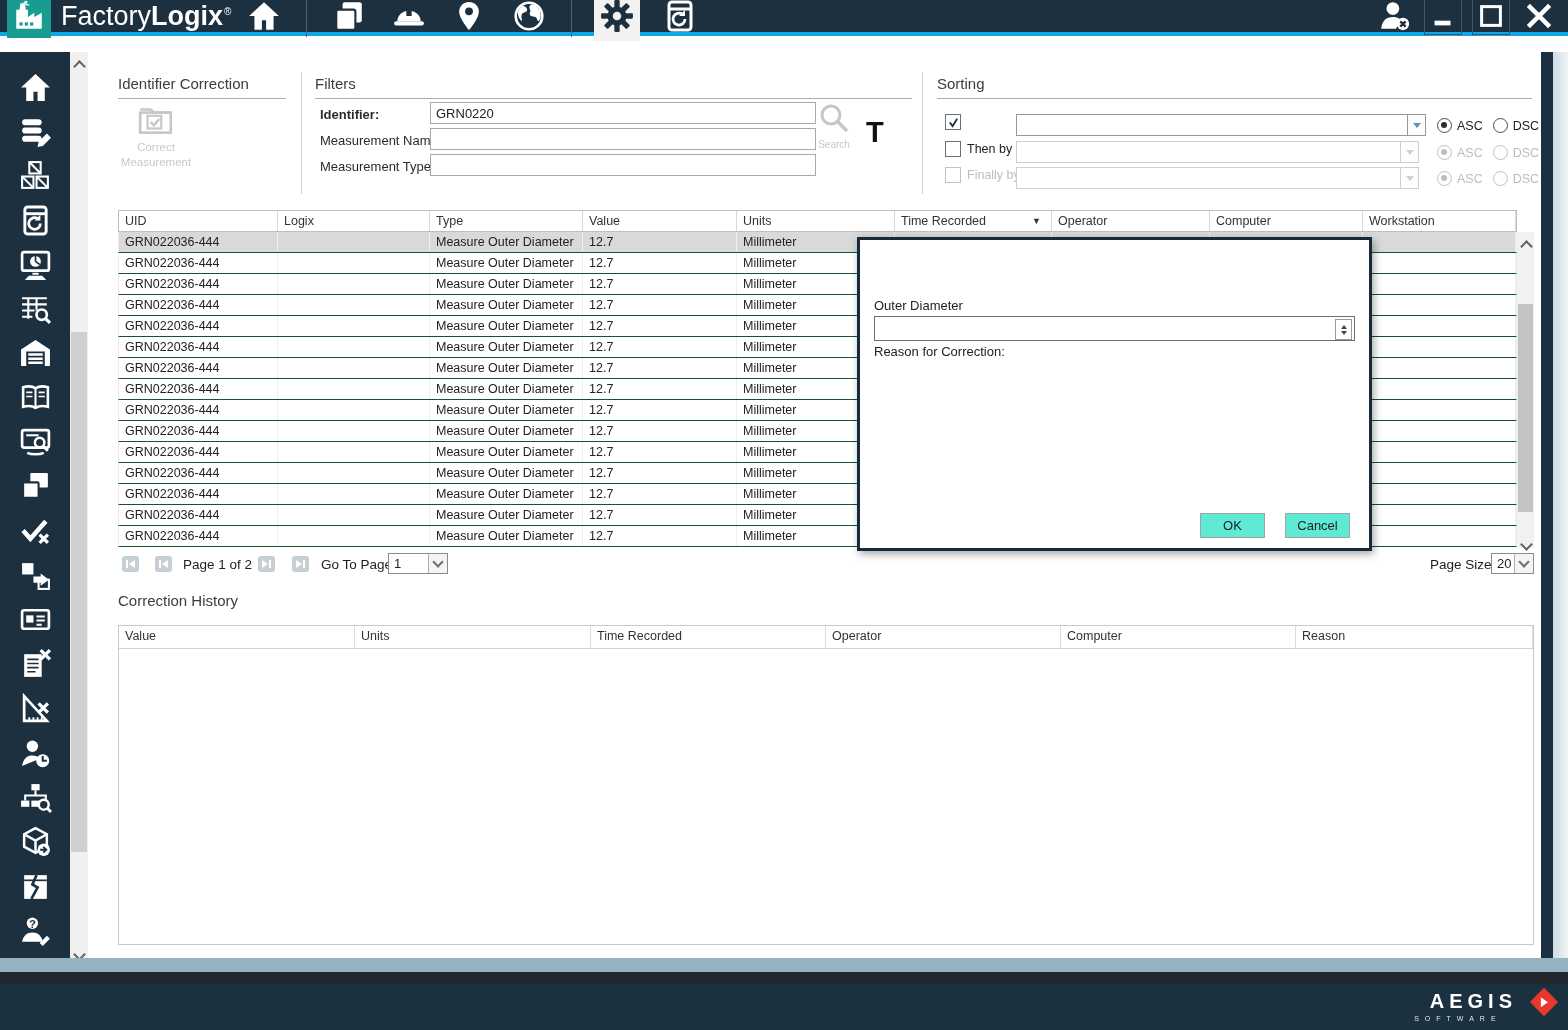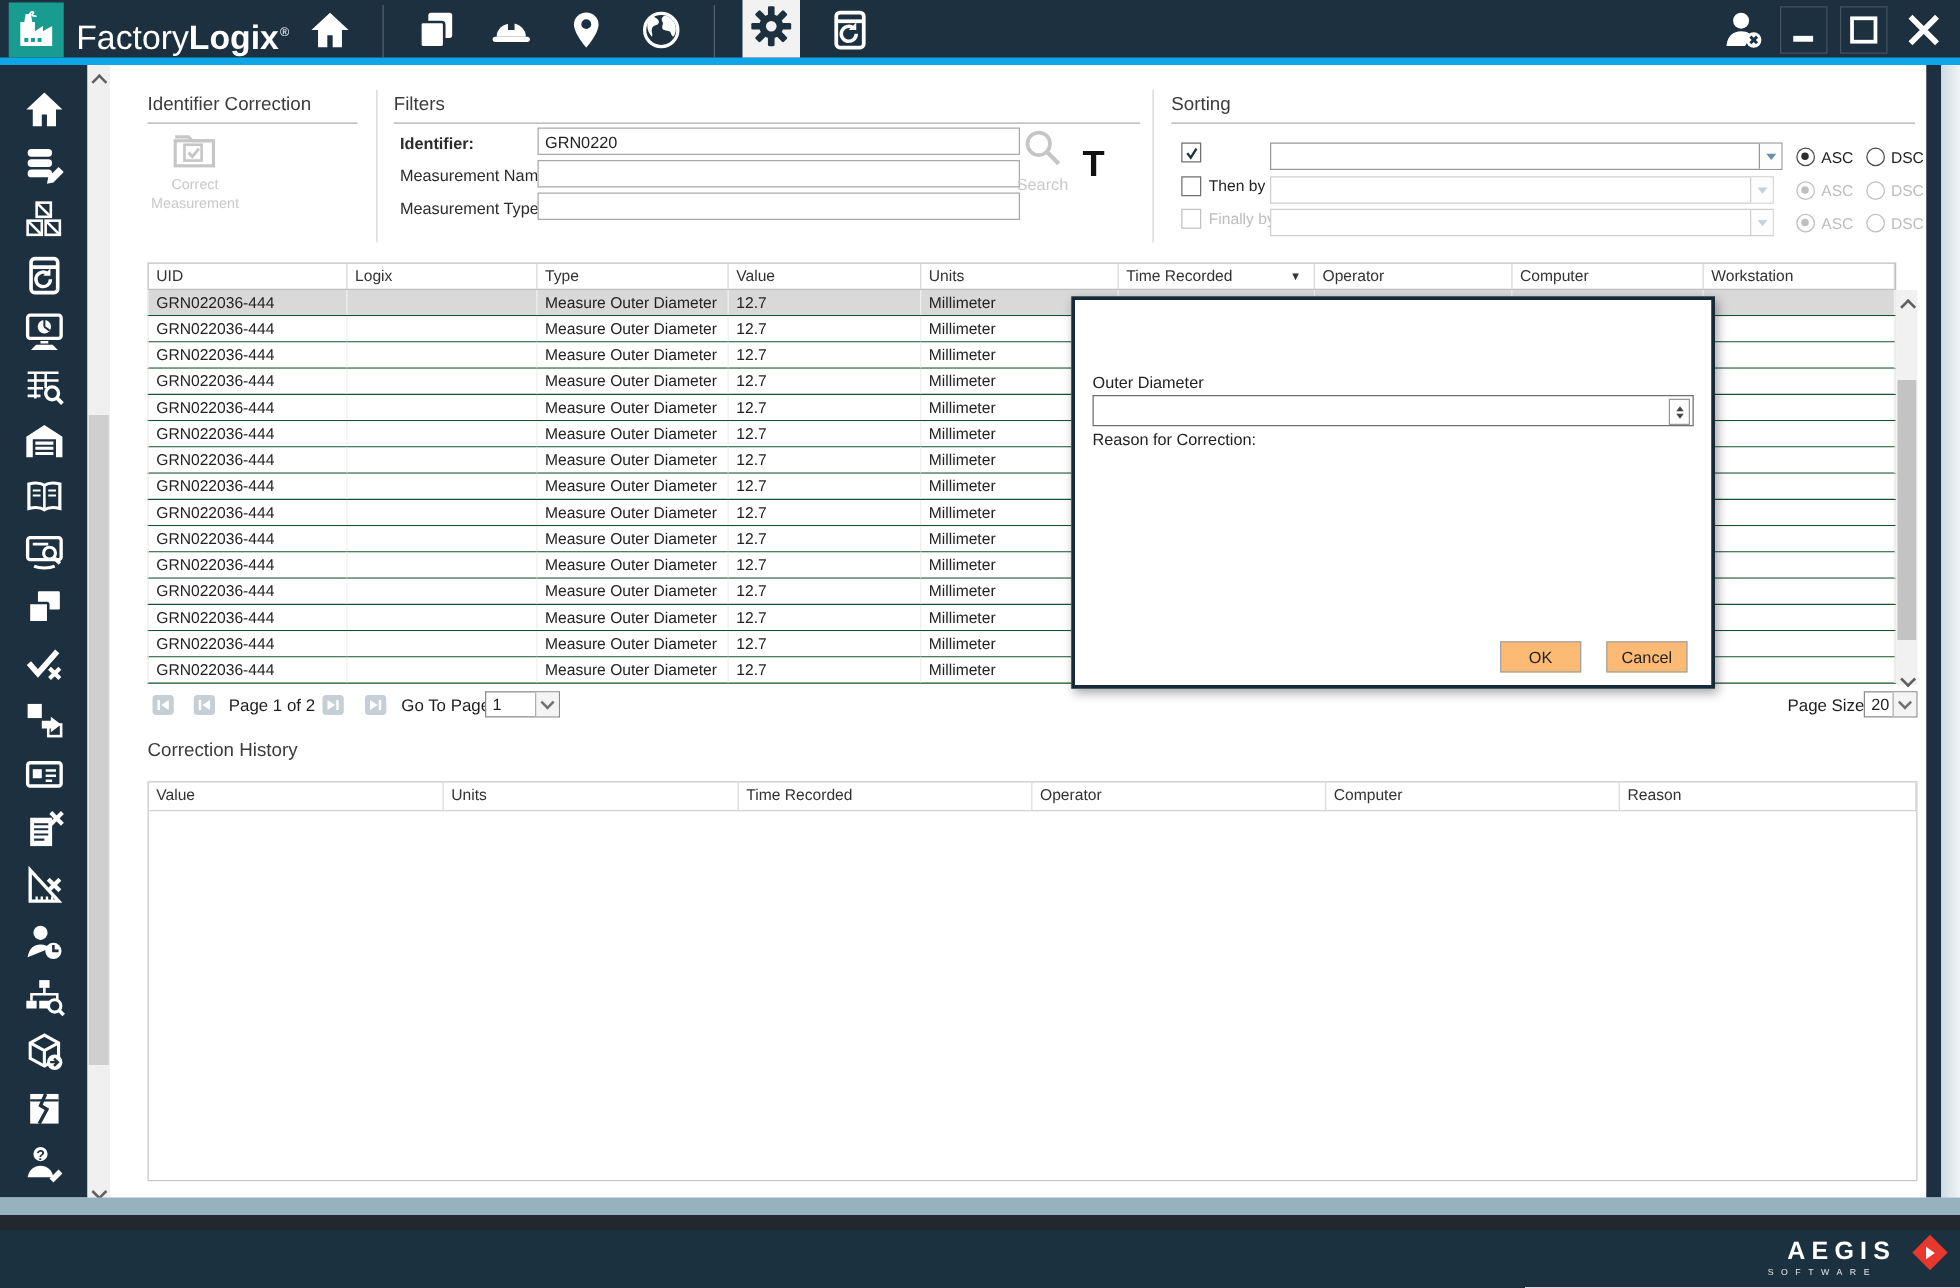--- a/index.html
+++ b/index.html
@@ -1,19 +1,19 @@
 <!DOCTYPE html>
 <html><head>
 <meta charset="utf-8">
 <style>
   html,body{margin:0;padding:0;background:#dfe7eb;font-family:"Liberation Sans",sans-serif;}
   #app{position:relative;width:1568px;height:1030px;background:#fff;overflow:hidden;}
 
   
-  #titlebar{position:absolute;left:0;top:0;width:1568px;height:52px;background:#1c3040;display:flex;align-items:flex-end;border-bottom:6px solid #0ea5e9;box-sizing:border-box;}
+  #titlebar{position:absolute;left:0;top:0;width:1568px;height:36px;background:#1c3040;display:flex;align-items:center;border-bottom:4px solid #0ea5e9;box-sizing:border-box;}
   .logo-tile{width:44px;height:44px;background:#189c8f;margin-left:7px;display:flex;align-items:center;justify-content:center;flex:0 0 auto;}
   .brand{color:#fff;font-size:27px;margin-left:10px;font-weight:300;white-space:nowrap;}
   .brand b{font-weight:700;}
   .brand sup{font-size:10px;margin-left:1px;}
   .tb-icon{margin:0 11px;display:flex;align-items:center;justify-content:center;width:38px;height:44px;}
   .tb-divider{width:1px;height:42px;background:#52626e;margin:0 12px;}
   .tb-active{width:46px;height:50px;background:#f2f2f2;display:flex;align-items:center;justify-content:center;margin:0 10px;}
   .tb-right{margin-left:auto;display:flex;align-items:center;gap:10px;padding-right:10px;}
   .winbtn{width:38px;height:38px;border:1px solid #43535f;display:flex;align-items:center;justify-content:center;box-sizing:border-box;}
 
@@ -42,21 +42,21 @@
 
   
   .sec-title{position:absolute;font-size:15px;color:#3c3c3c;}
   .underline{position:absolute;height:1px;background:#aeaeae;}
   .vdiv{position:absolute;width:1px;background:#d4d4d4;}
   .disabled-btn{position:absolute;left:112px;top:104px;width:88px;text-align:center;}
   .disabled-btn .lbl{font-size:11.5px;color:#c9c9c9;line-height:15px;}
   .filter-label{position:absolute;font-size:13px;color:#2b2b2b;}
   .filter-input{position:absolute;left:430px;width:374px;height:20px;border:1px solid #a9a9a9;font-size:13px;color:#222;padding:0 5px;font-family:"Liberation Sans",sans-serif;outline:none;}
   #search-btn{position:absolute;left:810px;top:102px;width:48px;text-align:center;}
-  #search-btn .lbl{font-size:13px;color:#c9c9c9;margin-top:1px;}
+  #search-btn .lbl{font-size:10px;color:#c9c9c9;margin-top:1px;}
   #text-toggle{position:absolute;left:866px;top:118px;font-size:29px;font-weight:bold;color:#111;line-height:1;}
 
   
   .sort-row{position:absolute;display:flex;align-items:center;}
   .cbx{width:14px;height:14px;border:1px solid #707070;background:#fff;display:flex;align-items:center;justify-content:center;box-sizing:content-box;}
   .cbx.dis{border-color:#c3c3c3;}
   .combo{height:22px;border:1px solid #989898;background:#fff;position:relative;box-sizing:border-box;}
   .combo .arrow{position:absolute;right:0;top:0;width:17px;height:100%;border-left:1px solid #989898;display:flex;align-items:center;justify-content:center;background:#fdfdfd;}
   .combo.dis{border-color:#cfcfcf;}
   .combo.dis .arrow{border-left-color:#cfcfcf;}
@@ -106,21 +106,21 @@
   #dialog-titlebar{height:50px;background:#1c3040;display:flex;align-items:center;}
   #dialog-title{color:#fff;font-size:17.5px;margin-left:13px;}
   .dlg-controls{margin-left:auto;display:flex;gap:8px;margin-right:5px;}
   .dlg-btn{width:45px;height:44px;border:1px solid #4d5d68;display:flex;align-items:center;justify-content:center;box-sizing:border-box;}
   .dlg-label{position:absolute;left:14px;font-size:13px;color:#222;}
   #dlg-number{position:absolute;left:14px;top:76px;width:481px;height:25px;border:1px solid #6f6f6f;box-sizing:border-box;background:#fff;}
   .spinner{position:absolute;right:2px;top:2px;width:15px;height:19px;border:1px solid #9a9a9a;display:flex;flex-direction:column;align-items:center;justify-content:center;gap:2px;background:#fff;}
   .sp-up{width:0;height:0;border-left:3.5px solid transparent;border-right:3.5px solid transparent;border-bottom:4px solid #444;}
   .sp-dn{width:0;height:0;border-left:3.5px solid transparent;border-right:3.5px solid transparent;border-top:4px solid #444;}
   #dlg-reason{position:absolute;left:14px;top:121px;width:481px;height:127px;border:1px solid #8ab6d6;box-sizing:border-box;font-size:13px;color:#222;padding:5px 7px;overflow:hidden;}
-  .dlg-action{position:absolute;top:273px;width:65px;height:25px;border:1px solid #a3a3a3;background:#fdba74;display:flex;align-items:center;justify-content:center;font-size:13px;color:#222;box-sizing:border-box;}
+  .dlg-action{position:absolute;top:273px;width:65px;height:25px;border:1px solid #a3a3a3;background:#5eead4;display:flex;align-items:center;justify-content:center;font-size:13px;color:#222;box-sizing:border-box;}
   #dlg-ok{left:340px;}
   #dlg-cancel{left:425px;}
 </style>
 </head>
 <body>
 
 <div id="app">
 
   <div id="titlebar">
     <div class="logo-tile">

